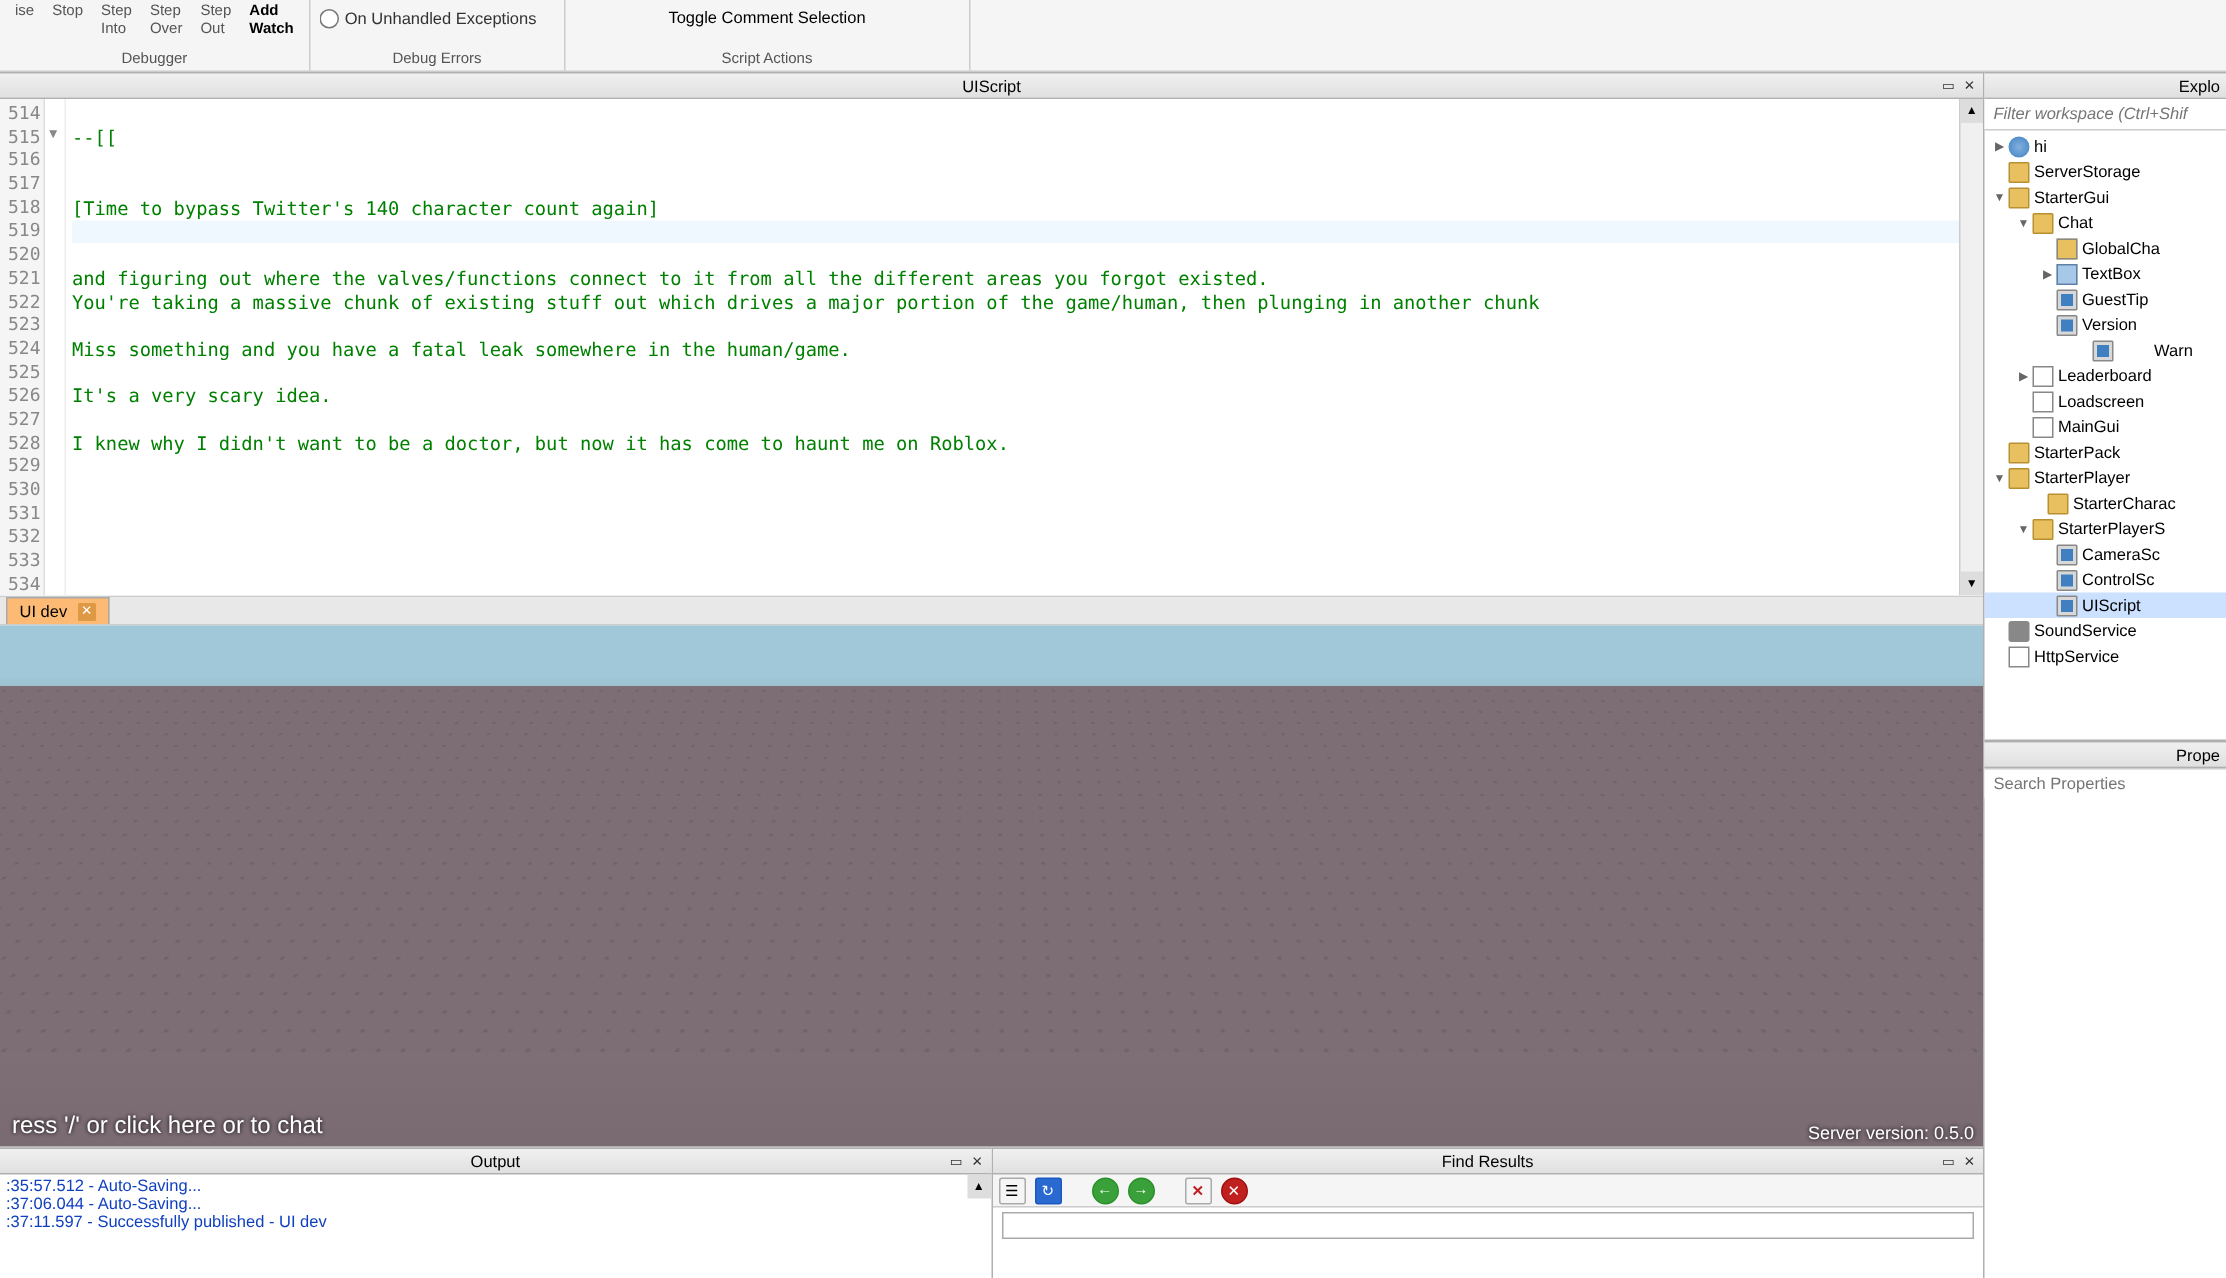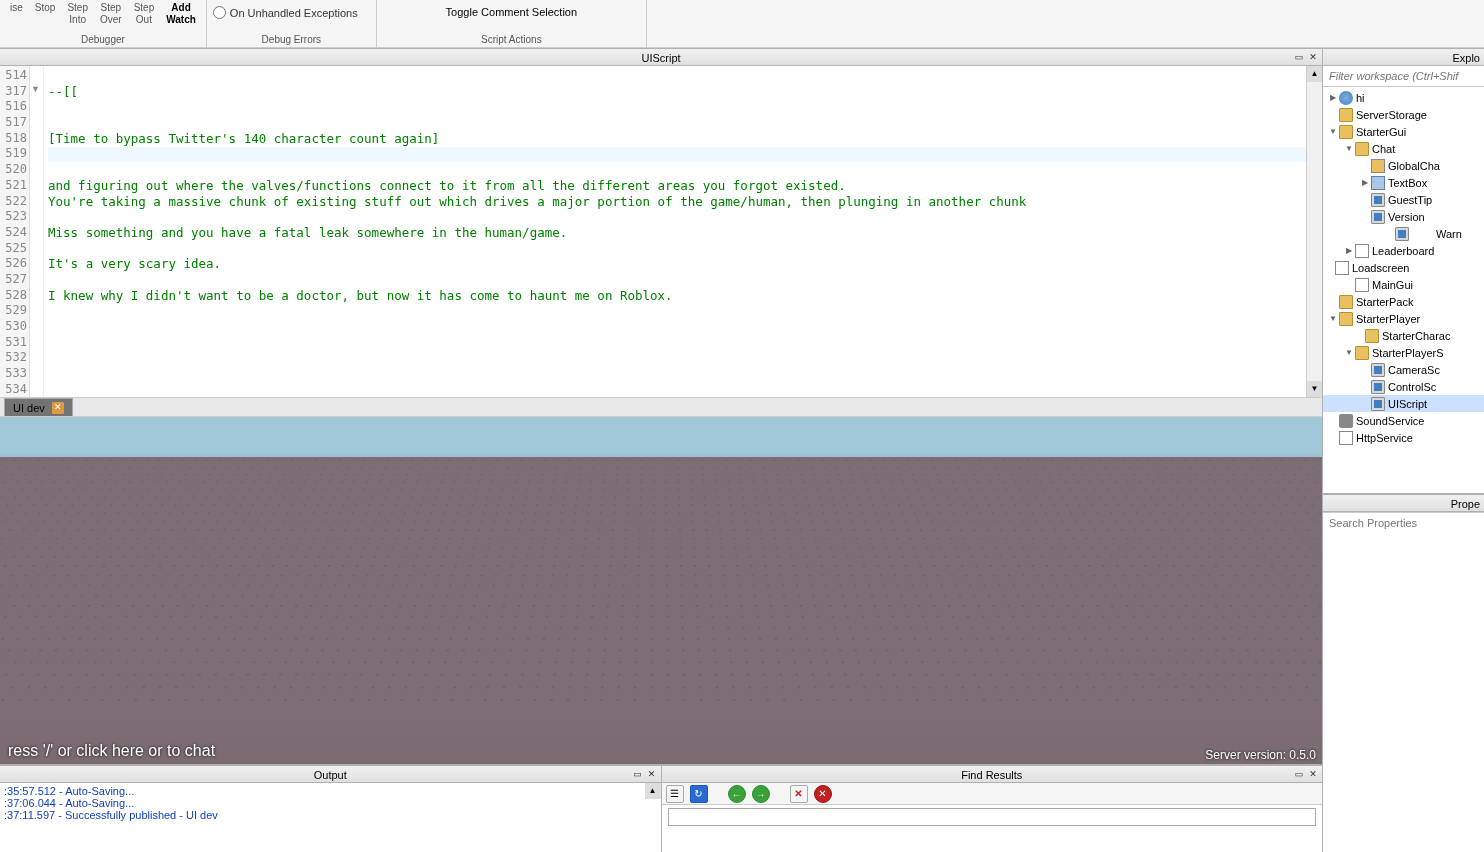--- a/index.html
+++ b/index.html
@@ -1,20 +1,20 @@
 <!DOCTYPE html>
 <html><head>
 <meta charset="utf-8">
 <style>
 * { margin:0; padding:0; box-sizing:border-box; }
 body { font-family:"Segoe UI",Arial,sans-serif; font-size:11px; background:#fff; overflow:hidden; width:1484px; height:852px; position:relative; color:#000; }
 .ribbon { height:48px; border-bottom:1px solid #ccc; display:flex; background:#f5f5f5; }
 .ribbon-group { border-right:1px solid #ccc; padding:0 6px; display:flex; flex-direction:column; justify-content:space-between; }
 .ribbon-group-items { display:flex; gap:4px; align-items:flex-start; padding-top:2px; }
-.ribbon-item { text-align:center; font-size:10px; color:#555; line-height:12px; cursor:pointer; padding:0 4px; }
+.ribbon-item { text-align:left; font-size:10px; color:#555; line-height:12px; cursor:pointer; padding:0 4px; }
 .ribbon-item.bold { font-weight:700; color:#000; }
 .ribbon-group-label { text-align:center; font-size:10px; color:#555; padding-bottom:2px; }
 .ribbon-radio { display:flex; align-items:center; gap:4px; font-size:11px; color:#333; }
 .ribbon-radio input { margin:0; }
 .main { display:flex; height:calc(100% - 48px); }
 .left-col { flex:1; display:flex; flex-direction:column; overflow:hidden; }
 .right-col { width:162px; border-left:1px solid #b0b0b0; display:flex; flex-direction:column; background:#fff; }
 .panel-title { background:linear-gradient(#f0f0f0,#e0e0e0); height:18px; line-height:18px; font-size:11px; color:#000; border-bottom:1px solid #b0b0b0; border-top:1px solid #b0b0b0; position:relative; text-align:center; }
 .panel-ctrls { position:absolute; right:2px; top:0; display:flex; gap:0; }
 .panel-ctrls span { width:14px; height:16px; text-align:center; cursor:pointer; font-size:9px; color:#333; line-height:16px; }
@@ -23,21 +23,21 @@
 .gutter { width:30px; background:#f5f5f5; border-right:1px solid #ddd; font-family:Consolas,monospace; font-size:12px; color:#888; text-align:right; padding-top:2px; }
 .gutter div { height:15.7px; padding-right:2px; }
 .fold-col { width:14px; background:#fff; border-right:1px solid #eee; position:relative; }
 .fold-mark { position:absolute; top:18px; left:1px; color:#888; font-size:9px; cursor:pointer; }
 .code-text { flex:1; font-family:Consolas,monospace; font-size:12.5px; color:#008000; white-space:pre; padding-left:4px; padding-top:2px; line-height:15.7px; }
 .code-text .hl-line { background:#f0f8ff; display:inline-block; width:100%; }
 .vscroll { width:16px; background:#f0f0f0; border-left:1px solid #ccc; position:relative; }
 .vscroll .up { position:absolute; top:0; right:0; width:100%; height:16px; background:#ddd; font-size:8px; text-align:center; line-height:16px; cursor:pointer; }
 .vscroll .down { position:absolute; bottom:0; right:0; width:100%; height:16px; background:#ddd; font-size:8px; text-align:center; line-height:16px; cursor:pointer; }
 .tab-bar { height:20px; background:#e8e8e8; border-top:1px solid #ccc; border-bottom:1px solid #ccc; display:flex; align-items:center; padding-left:4px; }
-.tab { background:#737373; border:1px solid #aaa; border-bottom:none; padding:1px 8px; font-size:11px; display:flex; align-items:center; gap:4px; height:18px; }
+.tab { background:#fdba74; border:1px solid #aaa; border-bottom:none; padding:1px 8px; font-size:11px; display:flex; align-items:center; gap:4px; height:18px; }
 .tab-close { background:#d94; color:#fff; width:12px; height:12px; text-align:center; line-height:11px; font-size:9px; margin-left:3px; cursor:pointer; border-radius:1px; }
 .viewport { flex:1; position:relative; background:linear-gradient(#a0c8d8 0%,#a0c8d8 10%,#8a7a82 25%,#7a6a72 100%); overflow:hidden; }
 .baseplate { position:absolute; left:0; right:0; top:40px; bottom:0; background:#7d6d75; background-image:radial-gradient(circle,rgba(0,0,0,.1) 1px,transparent 1px); background-size:12px 12px; transform:perspective(900px) rotateX(55deg); transform-origin:center top; }
 .chat-hint { position:absolute; left:0; bottom:0; color:#fff; font-size:16px; padding:4px 8px; text-shadow:0 0 3px #000; }
 .server-ver { position:absolute; right:6px; bottom:2px; color:#fff; font-size:12px; text-shadow:0 0 3px #000; }
 .bottom-panels { flex:0 0 88px; display:flex; border-top:1px solid #b0b0b0; }
 .output-panel { flex:1; display:flex; flex-direction:column; border-right:1px solid #b0b0b0; }
 .output-body { flex:1; overflow:auto; font-size:11px; padding:2px 4px; position:relative; }
 .output-body .line { color:#1040c0; white-space:nowrap; }
 .find-panel { flex:1; display:flex; flex-direction:column; }
@@ -106,21 +106,21 @@
       <div class="panel-title">
         <span>UIScript</span>
         <div class="panel-ctrls">
           <span>▭</span>
           <span>✕</span>
         </div>
       </div>
       <div class="code-pane">
         <div class="gutter" id="gutter">
             <div>514</div>
-            <div>317</div>
+            <div>515</div>
             <div>516</div>
             <div>517</div>
             <div>518</div>
             <div>519</div>
             <div>520</div>
             <div>521</div>
             <div>522</div>
             <div>523</div>
             <div>524</div>
             <div>525</div>
@@ -273,21 +273,21 @@
           <div class="tree-row" style="padding-left: 36px; gap: 24px;">
             <span class="arrow"></span>
             <span class="ticon script"></span>
             <span>Warn</span>
           </div>
           <div class="tree-row" style="padding-left: 20px;">
             <span class="arrow">▶</span>
             <span class="ticon frame"></span>
             <span>Leaderboard</span>
           </div>
-          <div class="tree-row" style="">
+          <div class="tree-row" style="padding-left: 20px;">
             <span class="arrow"></span>
             <span class="ticon frame"></span>
             <span>Loadscreen</span>
           </div>
           <div class="tree-row" style="padding-left: 20px;">
             <span class="arrow"></span>
             <span class="ticon frame"></span>
             <span>MainGui</span>
           </div>
           <div class="tree-row" style="padding-left: 4px;">

